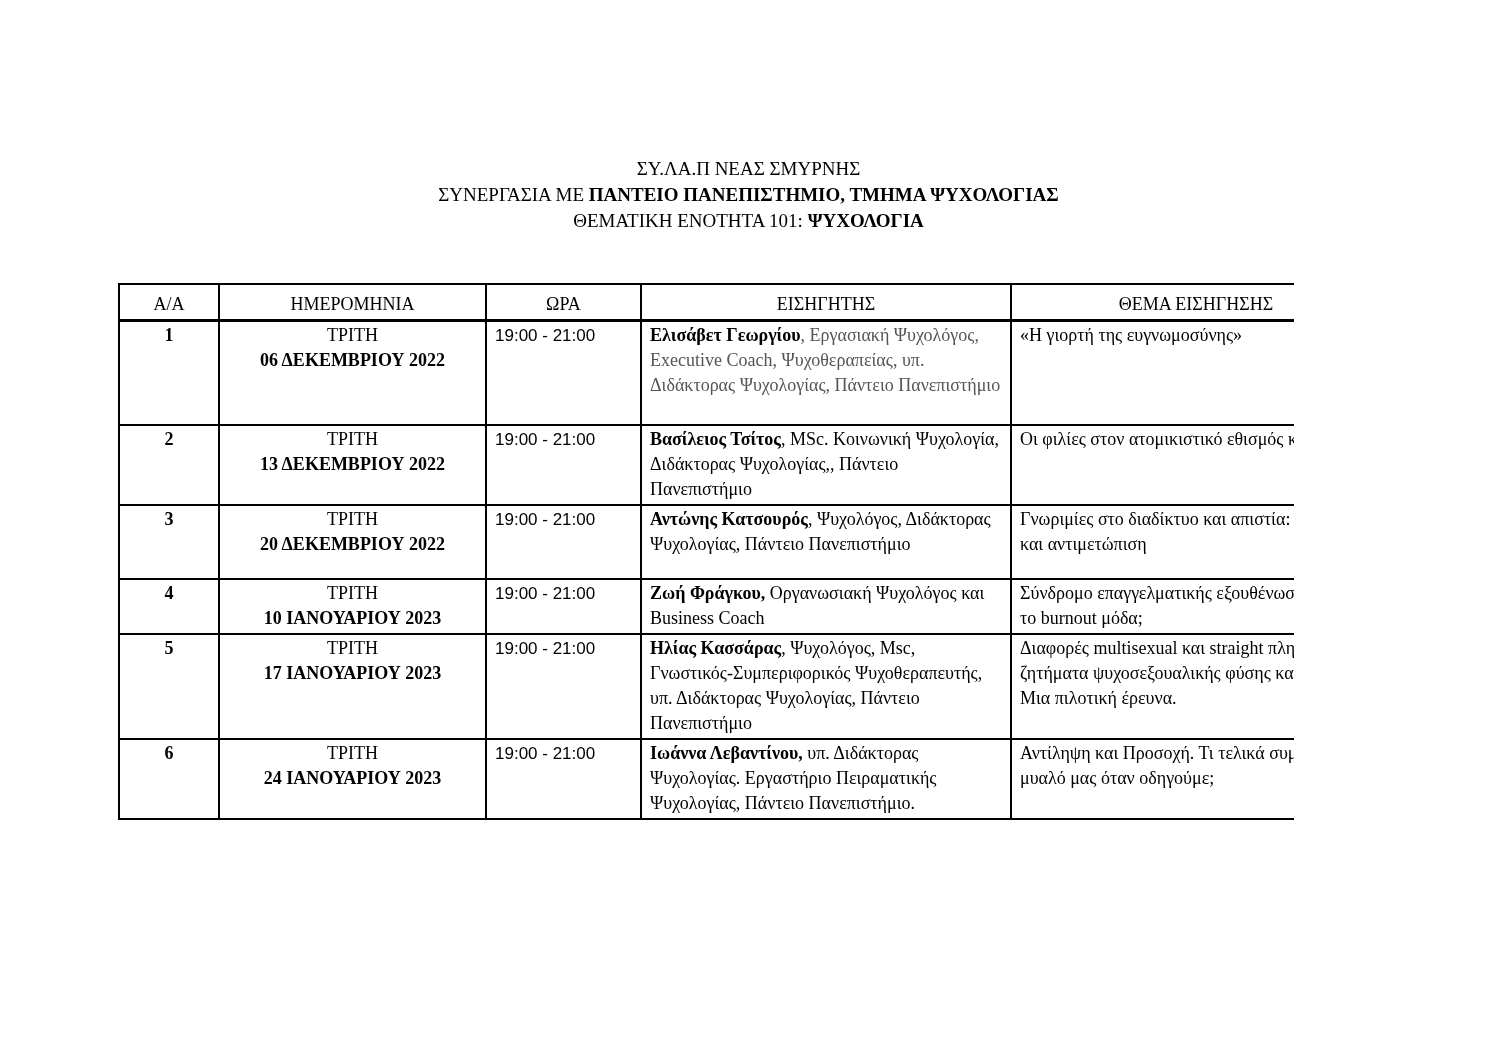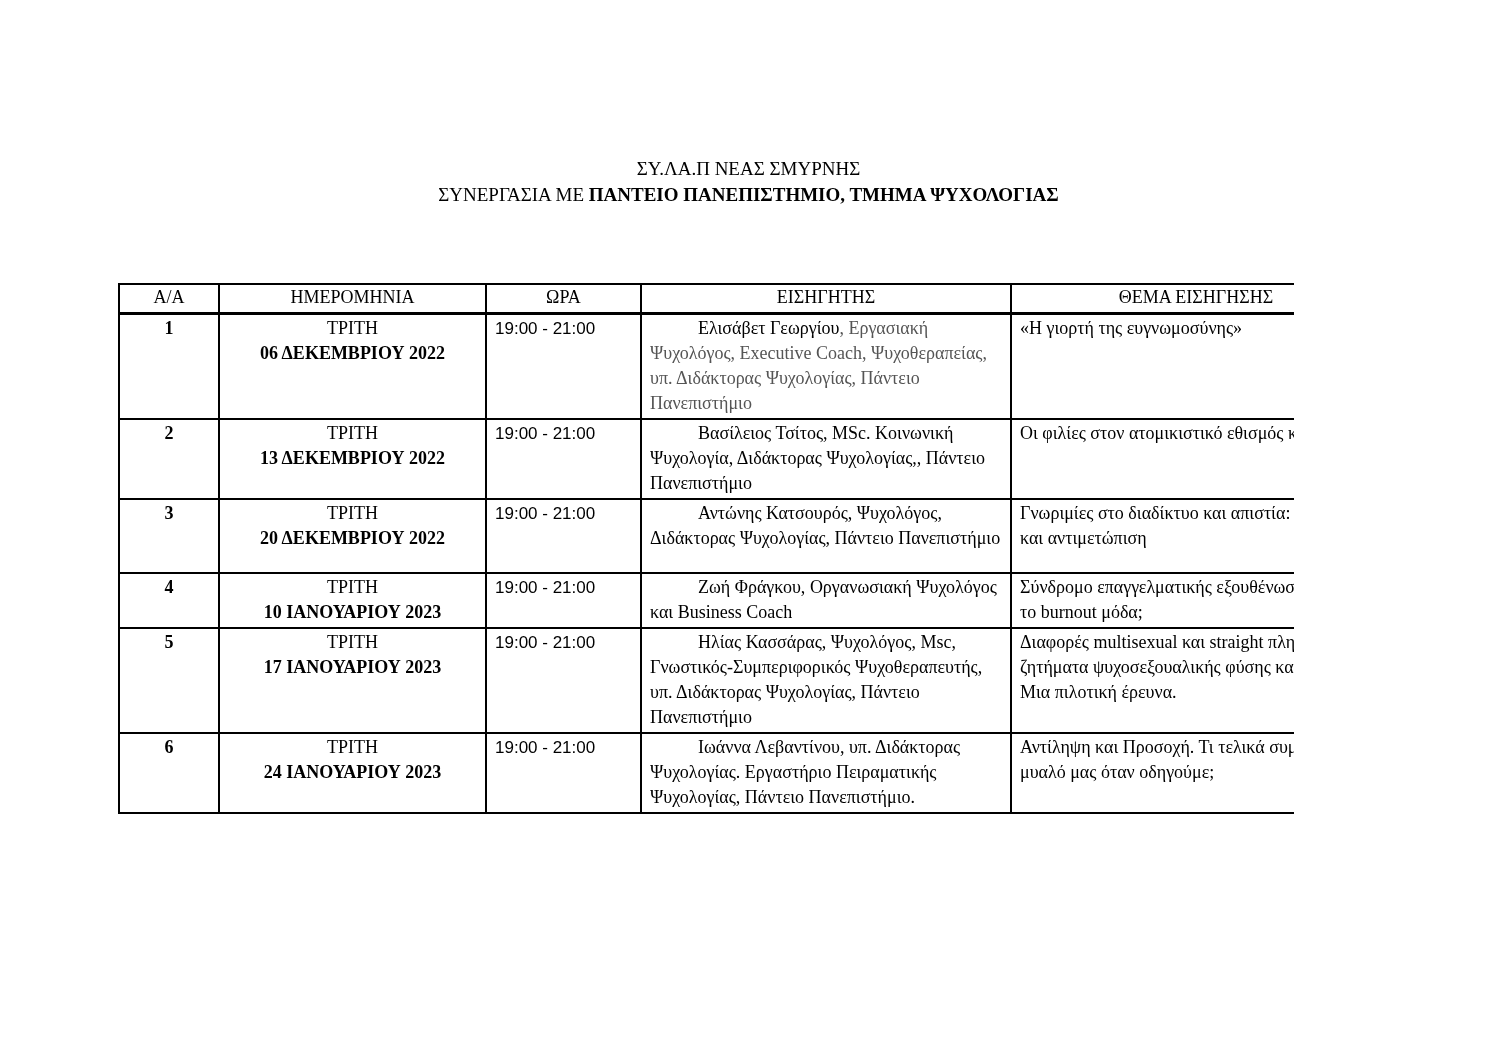--- a/index.html
+++ b/index.html
@@ -47,51 +47,52 @@
   table.schedule th, table.schedule td {
     border: 2px solid #000000;
     vertical-align: top;
     padding: 1px 8px 2px 8px;
     overflow: hidden;
   }
   table.schedule thead th {
     border-bottom: 3px solid #000000;
     font-weight: normal;
     text-align: center;
-    padding-top: 0;
+    padding-top: 7px;
     padding-bottom: 2px;
   }
   td.cell-num  { text-align: center; font-weight: bold; }
   td.cell-date { text-align: center; margin-top: 36px; }
   td.cell-date .date-line { font-weight: bold; }
   td.cell-time {
     text-align: left;
     font-family: "Liberation Sans", sans-serif;
     font-size: 17px;
   }
   td.cell-speaker { text-align: left; }
-  td.cell-speaker .spk-name { font-weight: normal; margin-left: 48px; }
+  td.cell-speaker .spk-name { font-weight: bold; }
   td.cell-topic { text-align: left; }
   .muted { color: #555555; }
 
   tr.r1 td { height: 99px; }
   tr.r2 td { height: 70px; }
   tr.r3 td { height: 69px; }
   tr.r4 td { height: 46px; }
   tr.r5 td { height: 93px; }
   tr.r6 td { height: 67px; }
 </style>
 </head>
 <body>
 
 <div class="page">
 
   <div class="title-block">
     <div>ΣΥ.ΛΑ.Π ΝΕΑΣ ΣΜΥΡΝΗΣ</div>
     <div><span>ΣΥΝΕΡΓΑΣΙΑ ΜΕ </span><span class="bold">ΠΑΝΤΕΙΟ ΠΑΝΕΠΙΣΤΗΜΙΟ, ΤΜΗΜΑ ΨΥΧΟΛΟΓΙΑΣ</span></div>
+    <div><span>ΘΕΜΑΤΙΚΗ ΕΝΟΤΗΤΑ 101: </span><span class="bold">ΨΥΧΟΛΟΓΙΑ</span></div>
   </div>
 
   <table class="schedule">
     <colgroup>
       <col class="c-num">
         <col class="c-date">
         <col class="c-time">
         <col class="c-spk">
         <col class="c-top">
     </colgroup>

